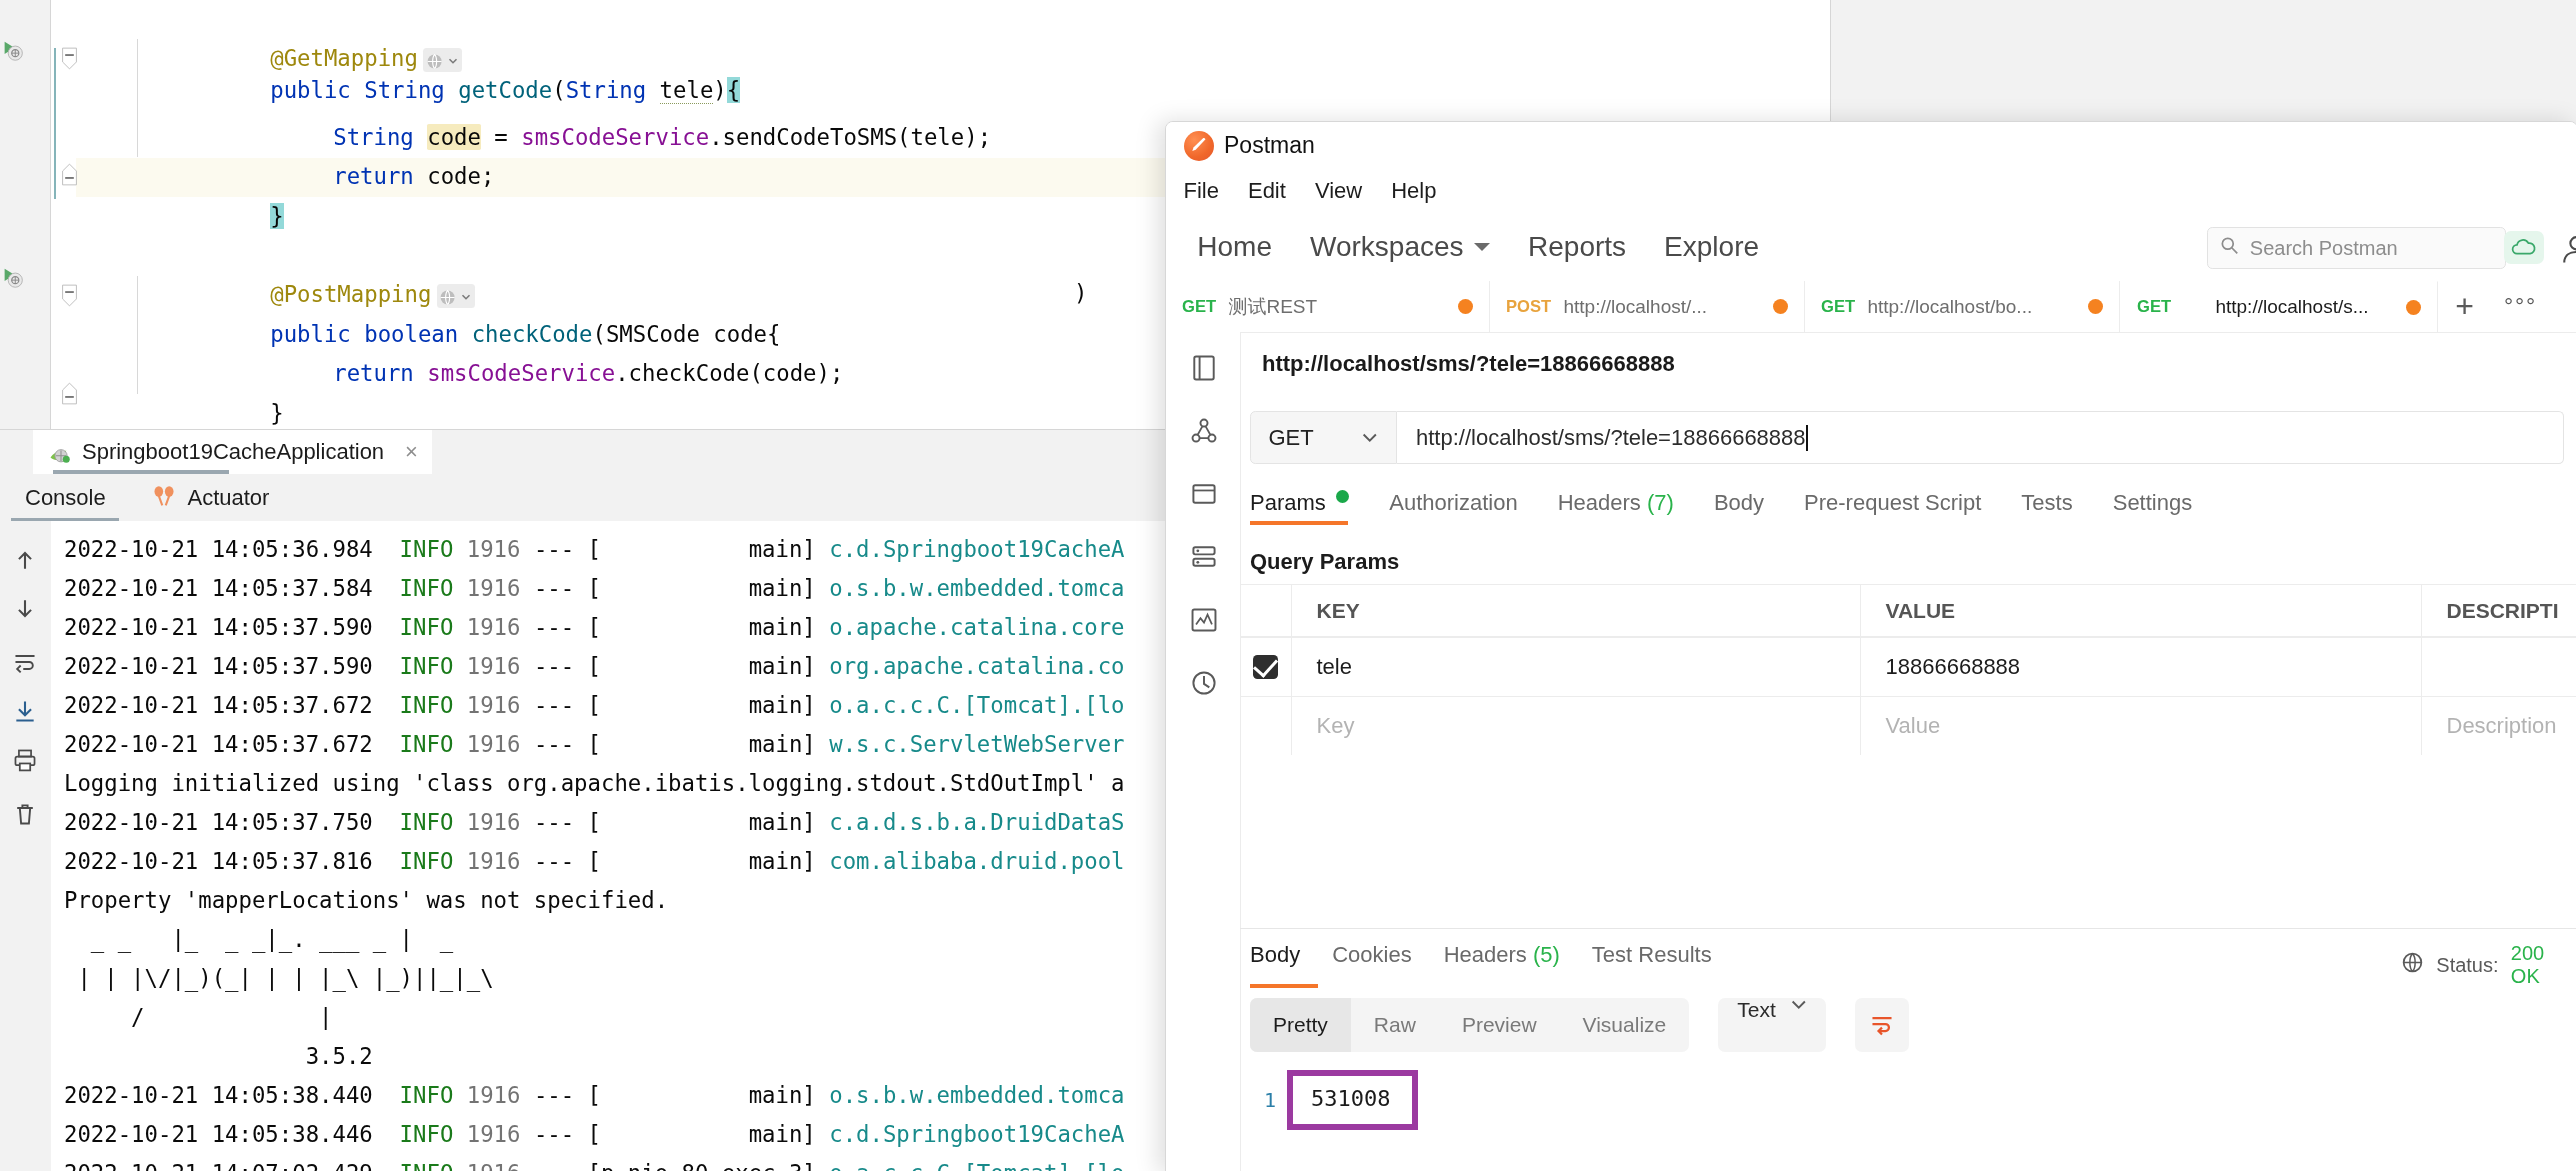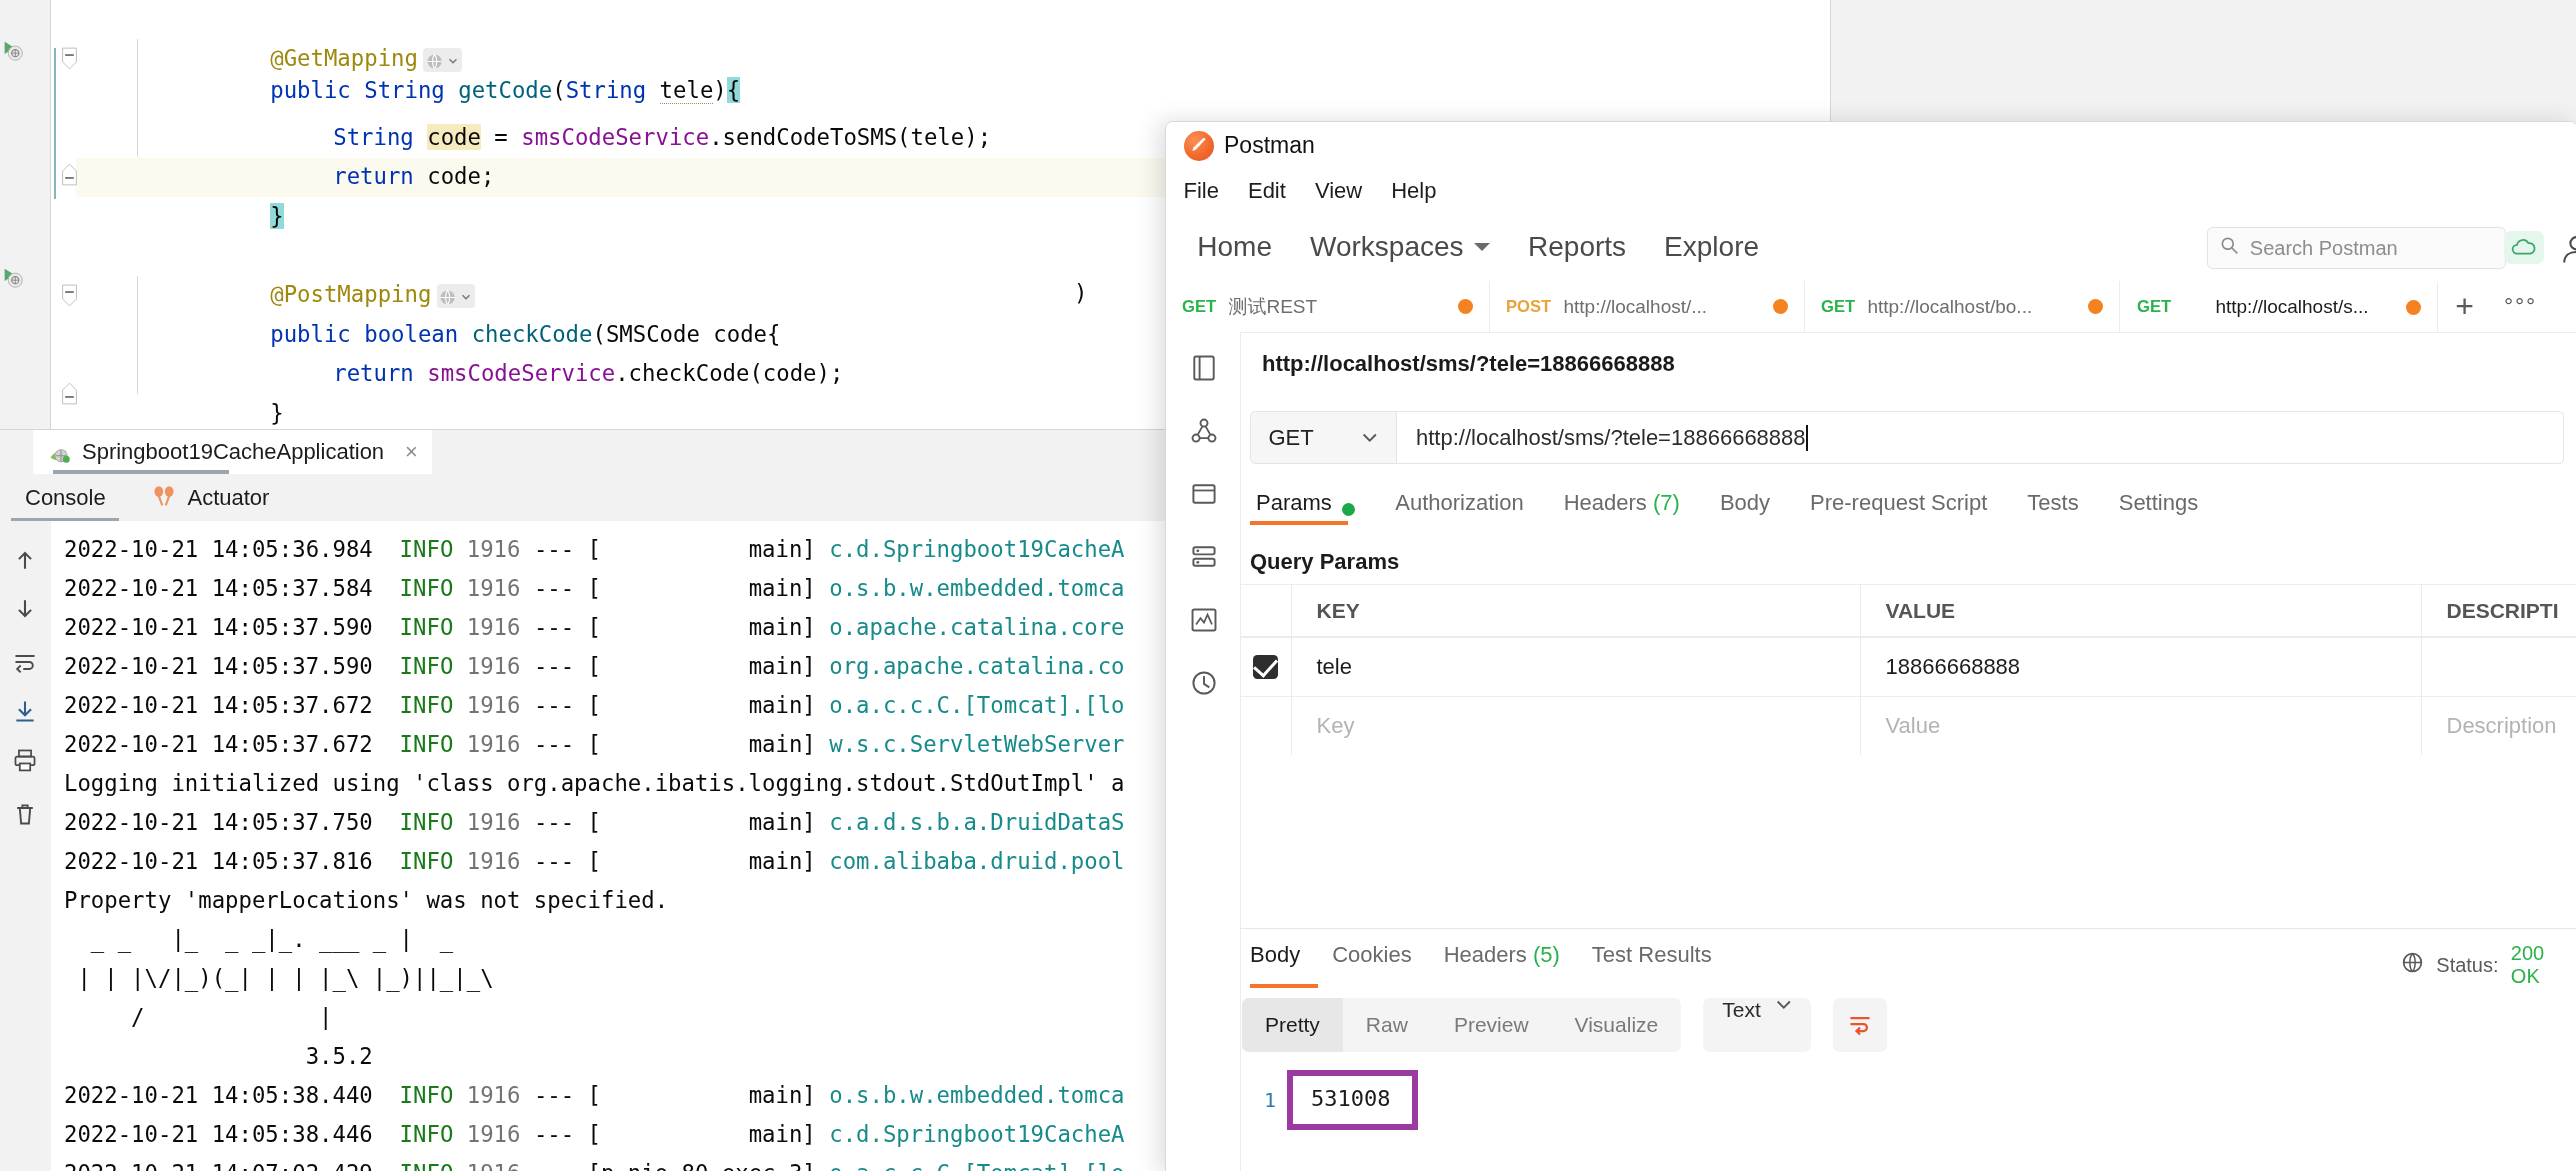--- a/index.html
+++ b/index.html
@@ -133,21 +133,21 @@
     box-sizing:border-box;font-size:22px;color:#222;
   }
   .url-box{
     position:absolute;left:147px;top:0;width:1167px;height:53px;background:#fff;border:0.9px solid #e4e4e4;
     border-left:none;border-radius:0 5.3px 5.3px 0;display:flex;align-items:center;padding:0 19px;
     box-sizing:border-box;font-size:22px;color:#2c2c2c;
   }
   .caret{display:inline-block;width:1.8px;height:26px;background:#111;margin-left:0.9px;}
 
   .pm-reqtabs{position:absolute;left:84px;top:357px;width:1314px;height:47px;display:flex;align-items:center;gap:40px;font-size:22px;color:#6a6a6a;}
-  .pm-reqtabs .sel{color:#1c1c1c;position:relative;display:flex;align-items:flex-end;gap:10.5px;margin-left:6px;}
+  .pm-reqtabs .sel{color:#1c1c1c;position:relative;display:flex;align-items:flex-start;gap:10.5px;}
   .greendot{width:13px;height:13px;border-radius:50%;background:#1aa84a;display:inline-block;}
   .count-g{color:#2ab34b;}
   .tab-bar-orange{position:absolute;left:84px;top:399px;width:98px;height:4.4px;background:#f5762a;}
 
   .qp-label{position:absolute;left:84px;top:427px;font-size:22px;color:#1c1c1c;font-weight:bold;}
   .qp-table{position:absolute;left:74px;top:462px;width:1337px;}
   .qp-row{display:flex;height:59px;border-top:0.9px solid #ececec;align-items:center;box-sizing:border-box;}
   .qp-row.head{height:53px;border-top:0.9px solid #ececec;border-bottom:0.9px solid #ececec;}
   .qp-c0{width:51px;display:flex;align-items:center;justify-content:center;flex:none;border-right:0.9px solid #ececec;height:100%;}
   .qp-c1{width:569px;flex:none;padding-left:24.5px;box-sizing:border-box;border-right:0.9px solid #ececec;height:100%;display:flex;align-items:center;}
@@ -158,21 +158,21 @@
   .qp-ph{font-size:22px;color:#b3b3b3;}
   .cbx{width:24.5px;height:24.5px;border-radius:4.4px;background:#2e2e2e;display:flex;align-items:center;justify-content:center;}
   .cbx:after{content:"";width:11.4px;height:19px;border:solid #fff;border-width:0 3.5px 3.5px 0;transform:rotate(42deg) translate(-0.9px,-1.8px);}
 
   .resp-sep{position:absolute;left:74px;top:806px;width:1337px;height:0.9px;background:#e6e6e6;}
   .pm-resp-tabs{position:absolute;left:84px;top:820px;display:flex;align-items:center;gap:32px;font-size:22px;color:#6a6a6a;}
   .pm-resp-tabs .sel{color:#1c1c1c;}
   .resp-bar-orange{position:absolute;left:84px;top:862px;width:68px;height:4.4px;background:#f5762a;}
   .status-right{position:absolute;left:1235px;top:820px;display:flex;align-items:center;gap:12.3px;font-size:20px;color:#5a5a5a;}
   .status-ok{color:#2ab34b;}
-  .fmt-wrap{position:absolute;left:76px;top:876px;height:54px;display:flex;align-items:center;gap:22px;}
+  .fmt-wrap{position:absolute;left:84px;top:876px;height:54px;display:flex;align-items:center;gap:29px;}
   .seg{height:54px;background:#f4f4f4;border-radius:7px;display:flex;align-items:center;overflow:hidden;}
   .seg div{padding:0 23px;font-size:21px;color:#7a7a7a;line-height:54px;}
   .seg div.on{background:#e7e7e7;color:#1c1c1c;}
   .typebox{height:54px;background:#f4f4f4;border-radius:7px;display:flex;align-items:flex-start;gap:14px;padding:0 19px;font-size:21px;color:#2b2b2b;}
   .wrapbtn{width:54px;height:54px;background:#f4f4f4;border-radius:7px;display:flex;align-items:center;justify-content:center;}
 
   .body-out{position:absolute;left:84px;top:948px;width:1226px;height:70px;}
   .lineno{position:absolute;left:0;top:17.5px;width:26px;text-align:right;font-size:20px;color:#2b7fa8;font-family:"DejaVu Sans Mono",monospace;}
   .hl-box{position:absolute;left:37px;top:0;width:131px;height:60px;border:6.1px solid #9b3aa0;box-sizing:border-box;}
   .body-val{position:absolute;left:61px;top:16px;font-size:22px;color:#1a1a1a;font-family:"DejaVu Sans Mono",monospace;}

